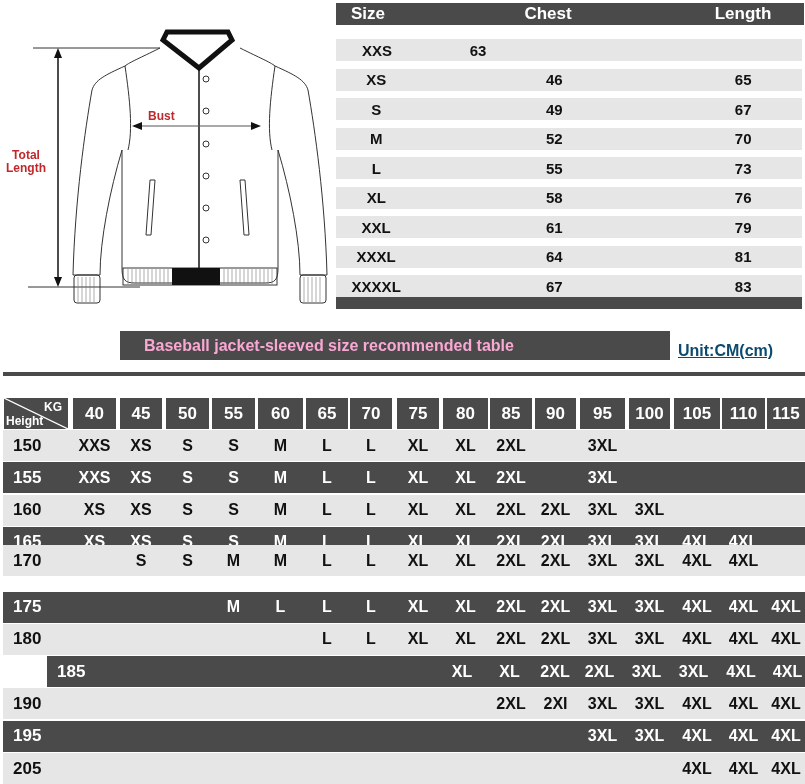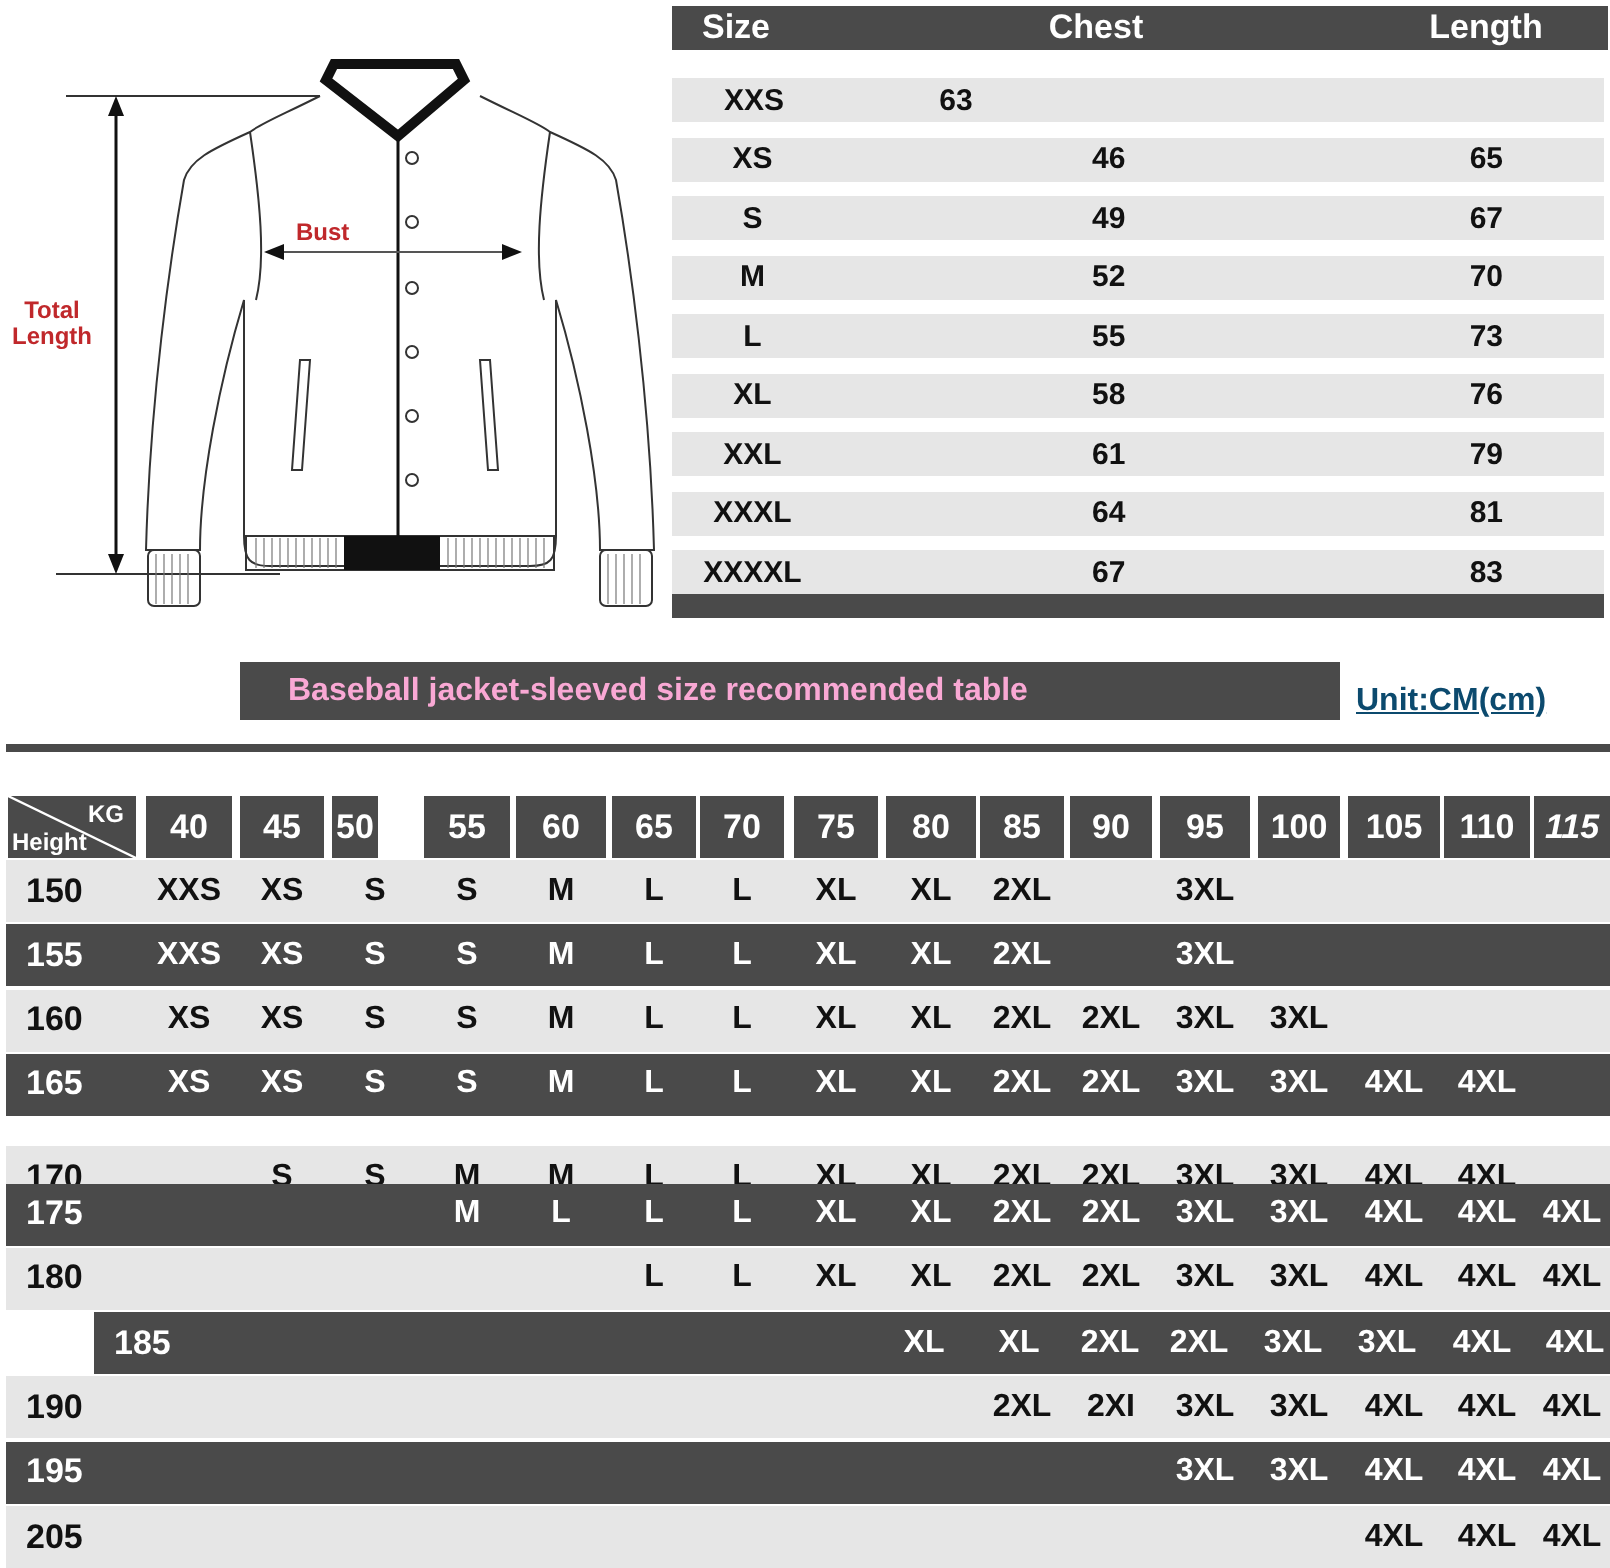--- a/index.html
+++ b/index.html
@@ -189,34 +189,34 @@
   <div class="corner">
     <svg width="64" height="31">
         <line x1="0" y1="0" x2="64" y2="31" stroke="#fff" stroke-width="1.2"></line>
       </svg>
     <span class="kg">KG</span>
     <span class="ht">Height</span>
   </div>
   <div id="kg-cells">
       <div class="kg-cell" style="left: 73px; width: 43px;">40</div>
       <div class="kg-cell" style="left: 120px; width: 42px;">45</div>
-      <div class="kg-cell" style="left: 166px; width: 23px;">50</div>
+      <div class="kg-cell" style="left: 166px; width: 43px;">50</div>
       <div class="kg-cell" style="left: 212px; width: 43px;">55</div>
       <div class="kg-cell" style="left: 258px; width: 45px;">60</div>
       <div class="kg-cell" style="left: 306px; width: 42px;">65</div>
       <div class="kg-cell" style="left: 350px; width: 42px;">70</div>
       <div class="kg-cell" style="left: 397px; width: 42px;">75</div>
       <div class="kg-cell" style="left: 443px; width: 45px;">80</div>
       <div class="kg-cell" style="left: 490px; width: 42px;">85</div>
       <div class="kg-cell" style="left: 535px; width: 41px;">90</div>
       <div class="kg-cell" style="left: 580px; width: 45px;">95</div>
       <div class="kg-cell" style="left: 629px; width: 41px;">100</div>
       <div class="kg-cell" style="left: 674px; width: 46px;">105</div>
       <div class="kg-cell" style="left: 722px; width: 43px;">110</div>
-      <div class="kg-cell" style="left: 767px; width: 38px; font-style: italic;">115</div>
+      <div class="kg-cell" style="left: 767px; width: 38px;">115</div>
     </div>
   <div id="h-rows">
       <div class="hrow light" style="top: 32px;">
         <span class="h">150</span>
         <span class="c" style="left: 66.5px;">XXS</span>
         <span class="c" style="left: 113px;">XS</span>
         <span class="c" style="left: 159.5px;">S</span>
         <span class="c" style="left: 205.5px;">S</span>
         <span class="c" style="left: 252.5px;">M</span>
         <span class="c" style="left: 299px;">L</span>
@@ -267,21 +267,21 @@
         <span class="c" style="left: 343px;">L</span>
         <span class="c" style="left: 390px;">XL</span>
         <span class="c" style="left: 437.5px;">XL</span>
         <span class="c" style="left: 483px;">2XL</span>
         <span class="c" style="left: 527.5px;">2XL</span>
         <span class="c" style="left: 574.5px;">3XL</span>
         <span class="c" style="left: 621.5px;">3XL</span>
         <span class="c" style="left: 669px;">4XL</span>
         <span class="c" style="left: 715.5px;">4XL</span>
       </div>
-      <div class="hrow light" style="top: 175px;">
+      <div class="hrow light" style="top: 147px;">
         <span class="h">170</span>
         <span class="c" style="left: 113px;">S</span>
         <span class="c" style="left: 159.5px;">S</span>
         <span class="c" style="left: 205.5px;">M</span>
         <span class="c" style="left: 252.5px;">M</span>
         <span class="c" style="left: 299px;">L</span>
         <span class="c" style="left: 343px;">L</span>
         <span class="c" style="left: 390px;">XL</span>
         <span class="c" style="left: 437.5px;">XL</span>
         <span class="c" style="left: 483px;">2XL</span>

